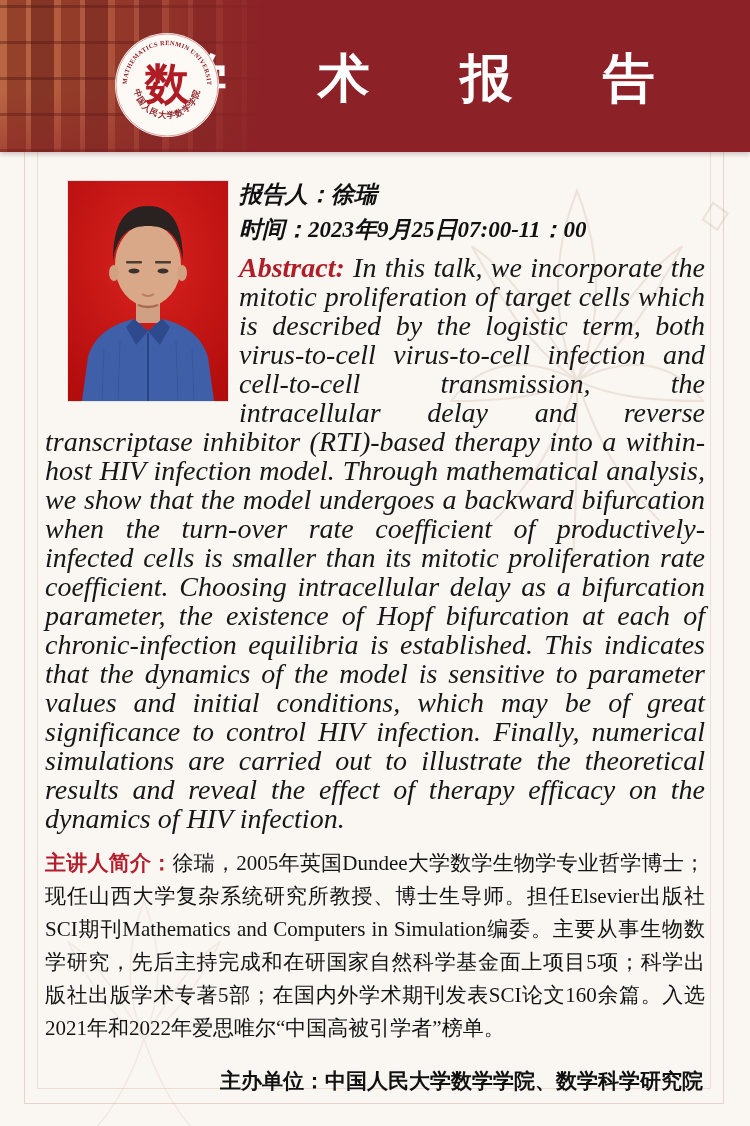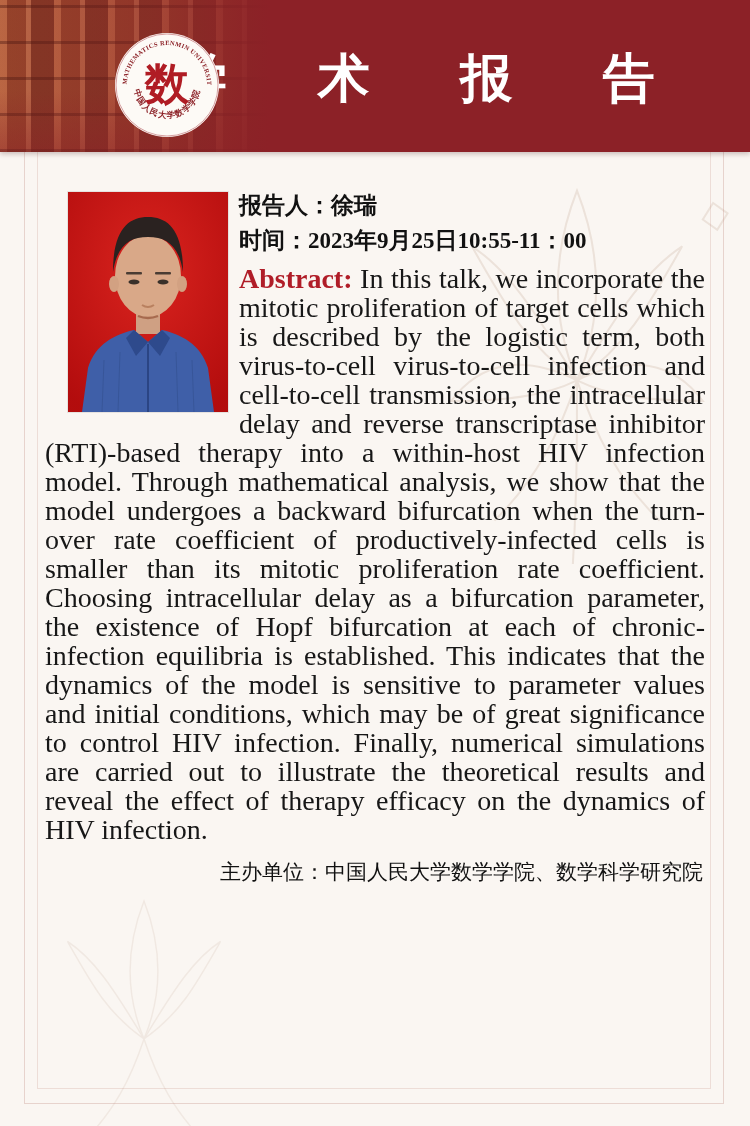--- a/index.html
+++ b/index.html
@@ -42,30 +42,30 @@
   .frame-inner{left:37px;right:39px;top:148px;bottom:37px;border:1px solid rgba(190,130,118,.22);}
   .watermark{position:absolute;z-index:0;pointer-events:none;}
   .wm-top{right:8px;top:158px;width:330px;height:420px;opacity:.75;}
   .wm-bottom{left:14px;top:880px;width:260px;height:300px;opacity:.5;transform:scaleX(-1);}
   
   .content{position:absolute;left:0;top:152px;width:750px;padding:16px 45px 0;box-sizing:border-box;z-index:2;}
   .talk-title{margin-top:6px;text-align:center;color:#a21e2b;
     font-family:"Liberation Sans", sans-serif;font-weight:bold;}
   .talk-title .tline{font-size:25px;line-height:36px;white-space:nowrap;
     transform:scaleX(.78);transform-origin:50% 50%;}
-  .speaker-block{margin-top:20px;}
+  .speaker-block{margin-top:9px;font-style:italic;}
   .photo{float:left;width:160px;height:220px;margin:4px 11px 6px 23px;
     box-shadow:0 0 0 1px rgba(0,0,0,.08);}
   .info{font-weight:bold;color:#111;font-size:23px;line-height:35px;white-space:nowrap;}
   .abstract{margin:6px 0 0;text-align:justify;color:#171717;font-size:28px;line-height:29px;}
   .abstract .alabel{font-weight:bold;color:#b01d28;}
   .clear{clear:both;}
   .bio{margin:14px 0 0;text-align:justify;color:#141414;font-size:21px;line-height:33px;}
   .bio .blabel{font-weight:bold;color:#b41f2e;}
-  .footer{margin-top:14px;text-align:right;font-weight:normal;color:#111;
+  .footer{margin-top:22px;text-align:right;font-weight:bold;color:#111;
     font-size:21px;padding-right:2px;}
 </style>
 </head>
 <body>
 
 <div class="header">
   <div class="building"></div>
 
   <svg class="seal" viewBox="0 0 106 106">
     <circle cx="53" cy="53" r="52" fill="#fdfaf6"></circle>
@@ -139,22 +139,23 @@
       <g stroke="#33508f" stroke-width="1" opacity=".6">
         <line x1="36" y1="168" x2="34" y2="220"></line>
           <line x1="52" y1="160" x2="50" y2="220"></line>
         <line x1="108" y1="160" x2="110" y2="220"></line>
           <line x1="124" y1="168" x2="126" y2="220"></line>
       </g>
     </svg>
 
     <div class="info">
       <div><span>报告人：</span><span>徐瑞</span></div>
-      <div><span>时间：</span><span>2023年9月25日10:55-11：00</span></div>
+      <div><span>时间：</span><span>2023年9月25日07:00-11：00</span></div>
     </div>
 
     <p class="abstract"><span class="alabel">Abstract:</span> <span>In this talk, we incorporate the mitotic proliferation of target cells which is described by the logistic term, both virus-to-cell virus-to-cell infection and cell-to-cell transmission, the intracellular delay and reverse transcriptase inhibitor (RTI)-based therapy into a within-host HIV infection model. Through mathematical analysis, we show that the model undergoes a backward bifurcation when the turn-over rate coefficient of productively-infected cells is smaller than its mitotic proliferation rate coefficient. Choosing intracellular delay as a bifurcation parameter, the existence of Hopf bifurcation at each of chronic-infection equilibria is established. This indicates that the dynamics of the model is sensitive to parameter values and initial conditions, which may be of great significance to control HIV infection. Finally, numerical simulations are carried out to illustrate the theoretical results and reveal the effect of therapy efficacy on the dynamics of HIV infection.</span></p>
     <div class="clear"></div>
   </div>
 
+  <p class="bio"><span class="blabel">主讲人简介：</span><span>徐瑞，2005年英国Dundee大学数学生物学专业哲学博士；现任山西大学复杂系统研究所教授、博士生导师。担任Elsevier出版社SCI期刊Mathematics and Computers in Simulation编委。主要从事生物数学研究，先后主持完成和在研国家自然科学基金面上项目5项；科学出版社出版学术专著5部；在国内外学术期刊发表SCI论文160余篇。入选2021年和2022年爱思唯尔“中国高被引学者”榜单。</span></p>
 
   <div class="footer"><span>主办单位：</span><span>中国人民大学数学学院、数学科学研究院</span></div>
 </div>
 
 </body></html>

